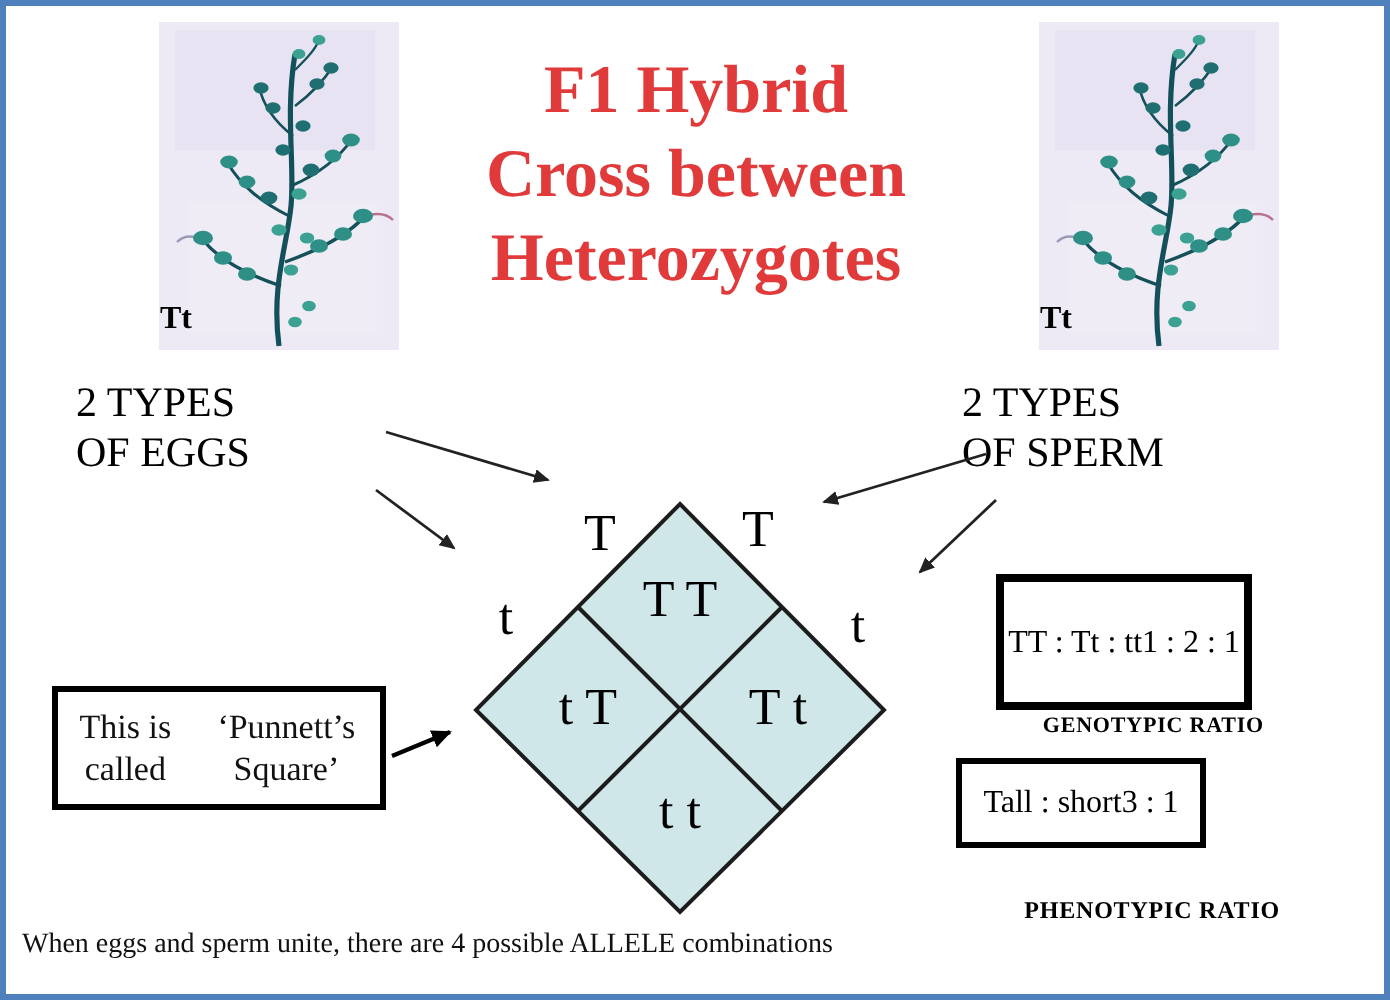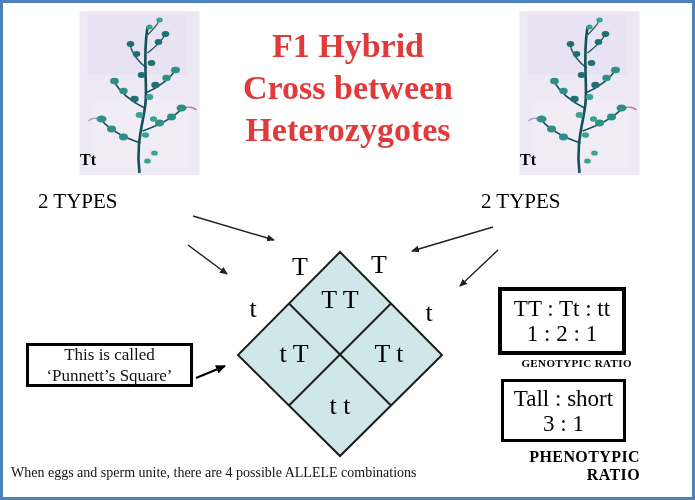--- a/index.html
+++ b/index.html
@@ -22,35 +22,35 @@
     position:absolute;left:12px;bottom:6px;font-weight:bold;font-size:16px;color:#000;
   }
   
   .gamete-label{width:170px;text-align:left;font-size:21px;line-height:25px;color:#000;}
   
   #overlay{left:0;top:0;width:695px;height:500px;pointer-events:none;}
   
   .allele{font-size:26px;color:#000;white-space:nowrap;}
   
   #callout{
-    left:23px;top:340px;width:167px;height:44px;box-sizing:border-box;
-    border:3px solid #000;background:#fff;display:flex;flex-direction:column;
+    left:23px;top:340px;width:167px;height:62px;box-sizing:border-box;
+    border:3px solid #000;background:#fff;display:flex;flex-direction:row;
     align-items:center;justify-content:center;font-size:17px;line-height:21px;text-align:center;
   }
   
   .ratio-box{
     box-sizing:border-box;background:#fff;text-align:center;
-    display:flex;flex-direction:column;align-items:center;justify-content:center;
-    font-size:23px;line-height:25px;color:#000;
+    display:flex;flex-direction:row;align-items:center;justify-content:center;
+    font-size:16px;line-height:25px;color:#000;
   }
   #genotypic-box{left:495px;top:284px;width:128px;height:68px;border:4px solid #000;}
-  #phenotypic-box{left:498px;top:376px;width:125px;height:63px;border:3px solid #000;}
+  #phenotypic-box{left:475px;top:376px;width:125px;height:45px;border:3px solid #000;}
   .ratio-caption{font-weight:bold;font-size:11px;letter-spacing:0.4px;text-align:right;color:#000;}
   #genotypic-caption{left:489px;top:354px;width:140px;}
-  #phenotypic-caption{left:487px;top:445px;width:150px;font-size:16px;}
+  #phenotypic-caption{left:487px;top:445px;width:150px;font-size:12px;}
   
   #footer-text{left:8px;top:462px;width:685px;font-size:14px;color:#111;}
 </style>
 </head>
 <body>
 
 <div id="slide">
 
   <svg width="0" height="0" style="position:absolute" aria-hidden="true">
     <defs>
@@ -123,23 +123,25 @@
   </div>
 
   <div id="title" class="abs" style="color:#e03a3a">
     <div>F1 Hybrid</div>
     <div>Cross between</div>
     <div>Heterozygotes</div>
   </div>
 
   <div class="gamete-label abs" style="left:35px;top:186px;">
     <div>2 TYPES</div>
+    <div>OF EGGS</div>
   </div>
   <div class="gamete-label abs" style="left:478px;top:186px;">
     <div>2 TYPES</div>
+    <div>OF SPERM</div>
   </div>
 
   <svg id="overlay" class="abs" viewBox="0 0 695 500">
     <defs>
       <marker id="ah" markerWidth="9" markerHeight="8" refX="7" refY="3.5" orient="auto" markerUnits="userSpaceOnUse">
         <path d="M0,0 L8,3.5 L0,7 z" fill="#222"></path>
       </marker>
       <marker id="ah2" markerWidth="12" markerHeight="11" refX="9" refY="4.5" orient="auto" markerUnits="userSpaceOnUse">
         <path d="M0,0 L10,4.5 L0,9 z" fill="#000"></path>
       </marker>

